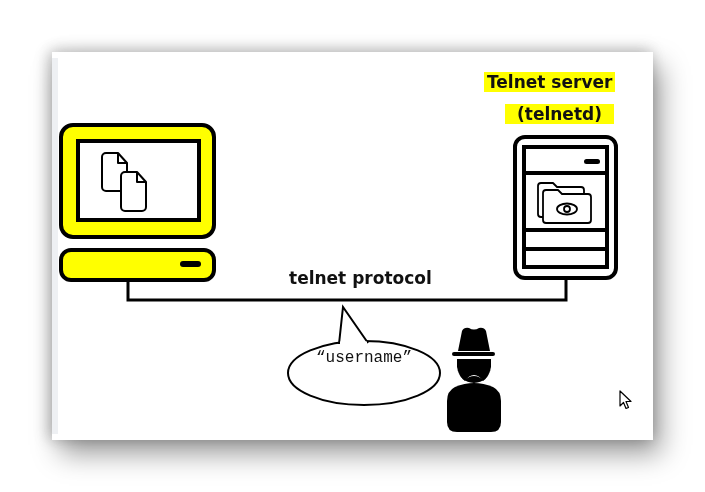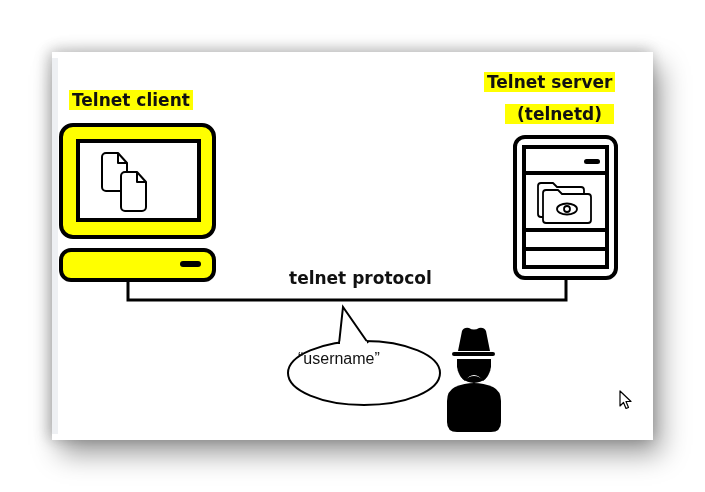--- a/index.html
+++ b/index.html
@@ -74,22 +74,22 @@
       left: 0;
       top: 0;
       width: 705px;
       height: 492px;
     }
     .bubble-text {
       position: absolute;
       left: 298px;
       top: 348px;
       width: 132px;
-      text-align: left;
-      font-family: Liberation Sans, sans-serif;
+      text-align: center;
+      font-family: Liberation Mono, monospace;
       font-size: 16px;
       line-height: 21px;
       color: #111111;
     }
     .bubble-text div { white-space: nowrap; }
     .cursor {
       position: absolute;
       left: 619px;
       top: 390px;
     }
@@ -144,23 +144,20 @@
 
     <g fill="#000">
       <path d="M458,351 L462,331 Q464,327 469,328 Q474,331 479,328 Q484,327 486,331 L490,351 Z"></path>
       <rect x="452" y="352" width="43" height="4" rx="2"></rect>
       <path d="M457,359 h34 v8 q-2,10 -8,14 q-4,-6 -9,-6 q-5,0 -9,6 q-6,-4 -8,-14 z"></path>
       <path d="M457,368 q3,14 17,15 q14,-1 17,-15 q-3,10 -8,12 q-4,-4 -9,-4 q-5,0 -9,4 q-5,-2 -8,-12 z"></path>
       <path d="M455,387 q19,-8 38,0 q8,4 8,14 v21 q0,10 -10,10 h-34 q-10,0 -10,-10 v-21 q0,-10 8,-14 z"></path>
     </g>
   </svg>
 
-  <div id="client-label" class="label">
-    <span class="hl">Telnet client</span>
-  </div>
   <div id="server-label-1" class="label">
     <span class="hl">Telnet server</span>
   </div>
   <div id="server-label-2" class="label">
     <span class="hl" style="padding:0 12px;">(telnetd)</span>
   </div>
   <div id="protocol-label" class="label">telnet protocol</div>
 
   <div class="bubble-text">
     <div>“username”</div>

